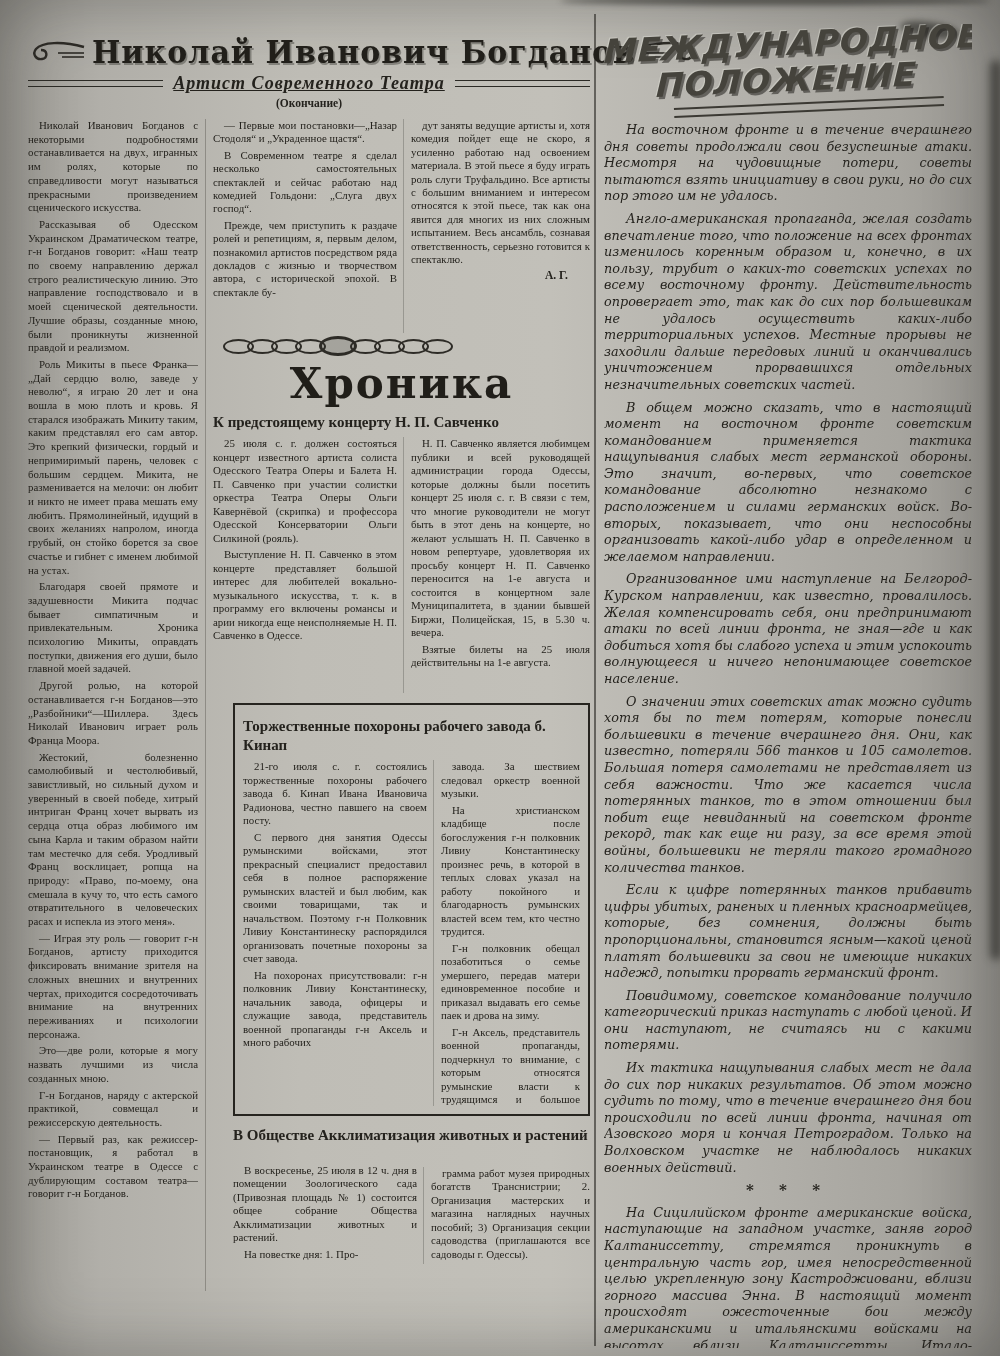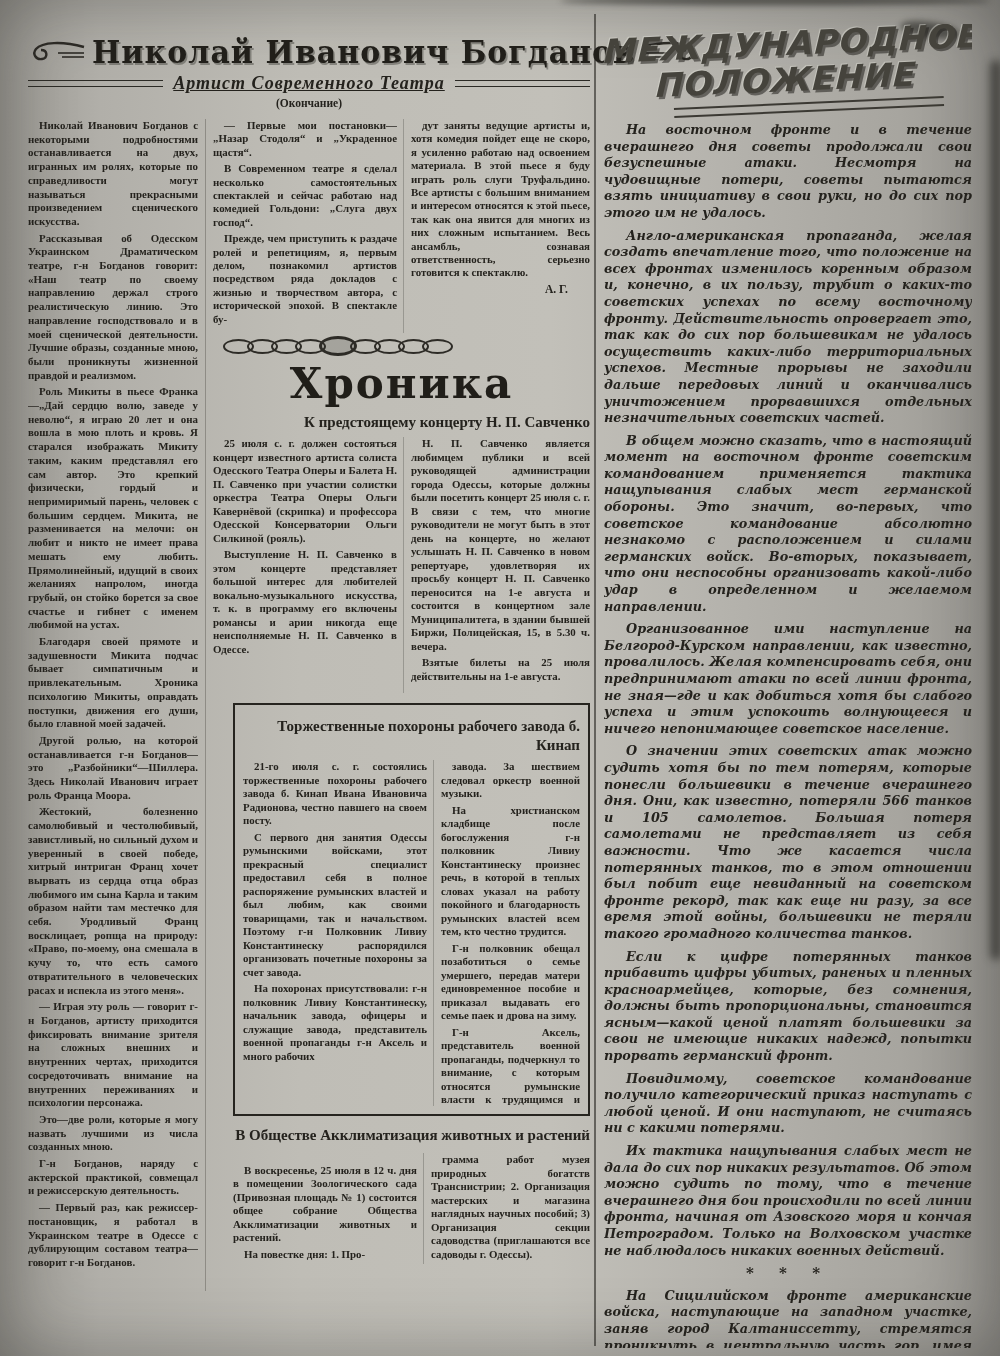--- a/index.html
+++ b/index.html
@@ -26,38 +26,38 @@
   }
   .orn{flex:0 0 58px;height:30px;}
   .orn svg{display:block;}
   .orn.flip svg{transform:scaleX(-1);}
   .subtitle-row{display:flex;align-items:center;gap:10px;margin-top:4px;}
   .dbl{flex:1;height:5px;border-top:1.7px solid #2b2a25;border-bottom:1.7px solid #2b2a25;}
   .bog-subtitle{margin:0;font-size:18px;font-weight:bold;font-style:italic;letter-spacing:1px;white-space:nowrap;color:#24221d;text-decoration:underline;}
   .bog-note{text-align:center;font-size:11.5px;font-weight:bold;margin-top:3px;}
 
   .cols-area{display:flex;margin-top:10px;}
-  .para{margin:0 0 3px;text-indent:11px;text-align:justify;font-weight:bold;}
+  .para{margin:0 0 3px;text-indent:11px;text-align:justify;}
   .col{overflow:hidden;}
   .col1{width:170px;font-size:10.9px;line-height:13.7px;height:1172px;}
   .midzone{flex:1;margin-left:7px;border-left:1px solid rgba(52,50,45,.32);padding-left:7px;}
   .mid-top{display:flex;height:214px;overflow:hidden;font-size:10.9px;line-height:13.4px;}
   .col2{width:184px;}
   .col3{flex:1;margin-left:6px;border-left:1px solid rgba(52,50,45,.28);padding-left:7px;}
   .sig{text-align:right;font-weight:bold;font-size:11.5px;padding-right:22px;margin-top:2px;}
 
   .chain{display:flex;align-items:center;margin:4px 0 0 10px;height:18px;}
   .chain .link{display:inline-block;width:27px;height:11px;border:2.2px solid #2d2b26;border-radius:50%;margin-right:-7px;}
   .chain .link.big{width:32px;height:14px;border-width:3px;background:rgba(45,43,38,.18);}
 
   .khronika-title{
     margin:6px 0 2px;text-align:center;font-size:42px;line-height:46px;font-weight:bold;
     font-family:"DejaVu Serif",serif;letter-spacing:2px;color:#201e19;
   }
-  .sub-head{margin:6px 0 5px;text-align:right;font-size:15px;line-height:19px;font-weight:bold;}
+  .sub-head{margin:6px 0 5px;text-align:left;font-size:15px;line-height:19px;font-weight:bold;}
   .two-col{display:flex;font-size:10.9px;line-height:13.5px;}
   .two-col .cL{width:184px;overflow:hidden;}
   .two-col .cR{flex:1;margin-left:6px;border-left:1px solid rgba(52,50,45,.28);padding-left:7px;overflow:hidden;}
   .concert{height:256px;}
 
   .boxed{margin:10px 0 0 20px;border:2px solid #26241f;padding:6px 8px 8px;}
   .boxed .two-col{height:346px;}
   .society{margin:10px 0 0 20px;}
   .society .two-col{height:114px;align-items:flex-end;}
 

